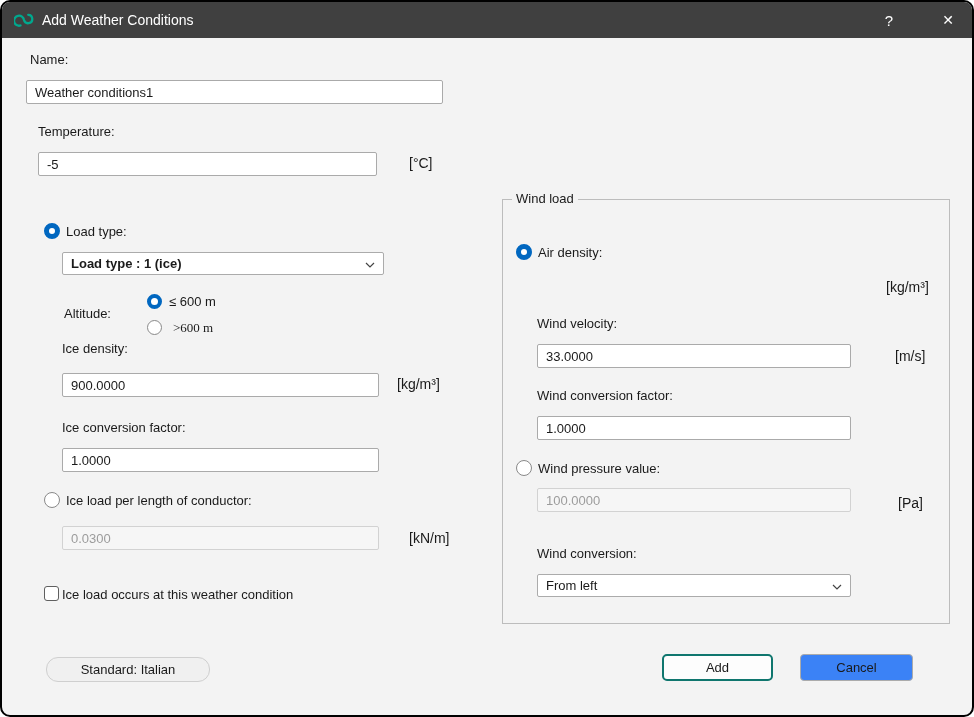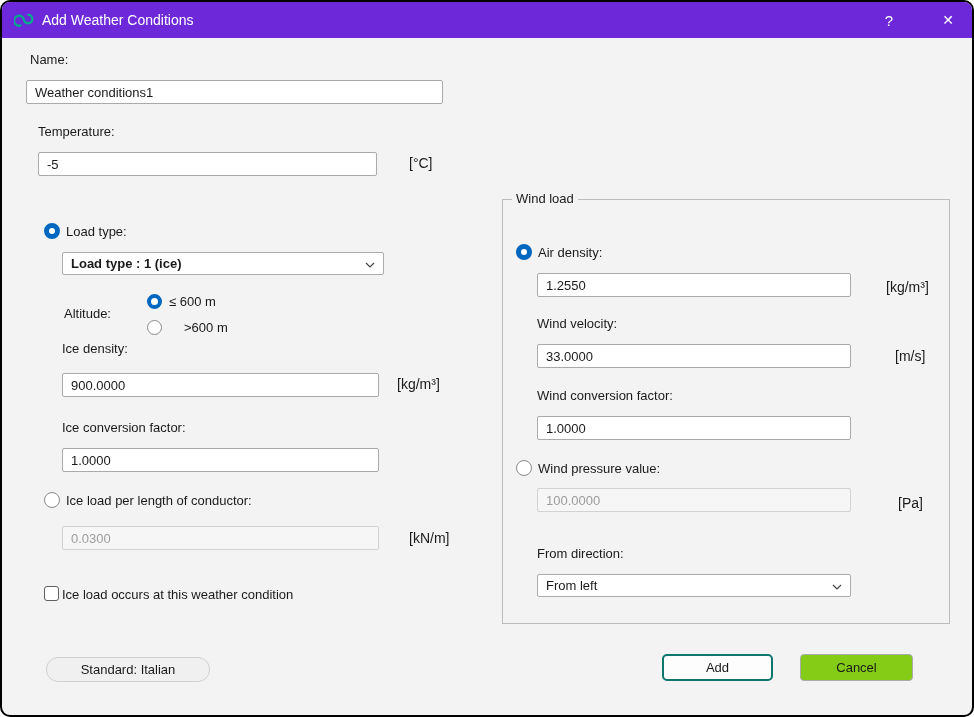--- a/index.html
+++ b/index.html
@@ -11,21 +11,21 @@
     border: 2px solid #000;
     border-radius: 10px;
     overflow: hidden;
     font-family: "Liberation Sans", "DejaVu Sans", sans-serif;
     font-size: 13px;
     color: #1a1a1a;
   }
   
   .titlebar {
     position: absolute; left: 0; top: 0; width: 100%; height: 36px;
-    background: #6d28d9; display: flex; align-items: center;
+    background: #404040; display: flex; align-items: center;
   }
   .titlebar .logo { position: absolute; left: 12px; top: 8px; width: 20px; height: 20px; }
   .titlebar .title { position: absolute; left: 40px; top: 0; height: 36px; line-height: 36px;
     color: #fff; font-size: 14px; white-space: nowrap; }
   .cap-btn {
     position: absolute; top: 0; height: 36px; display: flex; align-items: center;
     justify-content: center; color: #fff; cursor: default;
   }
   .help-btn { left: 864px; width: 46px; font-size: 15px; }
   .close-btn { left: 920px; width: 52px; font-size: 14px; }
@@ -72,21 +72,21 @@
     position: absolute; display: flex; align-items: center; justify-content: center;
     font-size: 13px; cursor: default; white-space: nowrap;
   }
   .btn-standard {
     background: #f0f0f0; border: 1px solid #cfcfcf; border-radius: 12px;
   }
   .btn-add {
     background: #fdfdfd; border: 2px solid #0f766e; border-radius: 5px;
   }
   .btn-cancel {
-    background: #84cc16; border: 1px solid #ababab; border-radius: 4px;
+    background: #3b82f6; border: 1px solid #ababab; border-radius: 4px;
   }
 </style>
 </head>
 <body>
 
 <div class="window">
 
   <div class="titlebar">
     <span class="logo">
       <svg width="20" height="20" viewBox="0 0 20 20">
@@ -115,21 +115,21 @@
       <svg width="10" height="6" viewBox="0 0 10 6">
           <path d="M1 1 L5 5 L9 1" stroke="#444" stroke-width="1.2" fill="none"></path>
         </svg>
     </span>
   </div>
 
   <span class="lbl" style="left:62px; top:304px;">Altitude:</span>
   <span class="radio small sel" style="left:145px; top:292px;"></span>
   <span class="lbl" style="left:167px; top:292px;">≤ 600 m</span>
   <span class="radio small unsel" style="left:145px; top:318px;"></span>
-  <span class="lbl" style="left:182px; top:318px;">&gt;600 m</span>
+  <span class="lbl" style="left:171px; top:318px;font-family:Liberation Serif, serif;">&gt;600 m</span>
 
   <span class="lbl" style="left:60px; top:339px;">Ice density:</span>
   <input class="tbox" style="left: 60px; top: 371px; width: 317px;" value="900.0000">
   <span class="unit" style="left:395px; top:374px;">[kg/m³]</span>
 
   <span class="lbl" style="left:60px; top:418px;">Ice conversion factor:</span>
   <input class="tbox" style="left: 60px; top: 446px; width: 317px;" value="1.0000">
 
   <span class="radio unsel" style="left:42px; top:490px;"></span>
   <span class="lbl" style="left:64px; top:491px;">Ice load per length of conductor:</span>
@@ -138,36 +138,35 @@
 
   <span class="checkbox" style="left:42px; top:584px;"></span>
   <span class="lbl" style="left:60px; top:585px;">Ice load occurs at this weather condition</span>
 
   <div class="group" style="left:500px; top:197px; width:448px; height:425px;">
     <span class="group-title">Wind load</span>
   </div>
 
   <span class="radio sel" style="left:514px; top:242px;"></span>
   <span class="lbl" style="left:536px; top:243px;">Air density:</span>
-  <input class="tbox" style="left: 535px; top: 271px; width: 314px;" value="1.2550">
   <span class="unit" style="left:884px; top:277px;">[kg/m³]</span>
 
   <span class="lbl" style="left:535px; top:314px;">Wind velocity:</span>
   <input class="tbox" style="left: 535px; top: 342px; width: 314px;" value="33.0000">
   <span class="unit" style="left:893px; top:346px;">[m/s]</span>
 
   <span class="lbl" style="left:535px; top:386px;">Wind conversion factor:</span>
   <input class="tbox" style="left: 535px; top: 414px; width: 314px;" value="1.0000">
 
   <span class="radio unsel" style="left:514px; top:458px;"></span>
   <span class="lbl" style="left:536px; top:459px;">Wind pressure value:</span>
   <input class="tbox off" style="left: 535px; top: 486px; width: 314px;" disabled="" value="100.0000">
   <span class="unit" style="left:896px; top:493px;">[Pa]</span>
 
-  <span class="lbl" style="left:535px; top:544px;">From direction:</span>
+  <span class="lbl" style="left:535px; top:544px;">Wind conversion:</span>
   <div class="dropdown" style="left:535px; top:572px; width:314px;gap:48px;">
     <span>From left</span>
     <span class="chev">
       <svg width="10" height="6" viewBox="0 0 10 6">
           <path d="M1 1 L5 5 L9 1" stroke="#444" stroke-width="1.2" fill="none"></path>
         </svg>
     </span>
   </div>
 
   <div class="btn btn-standard" style="left:44px; top:655px; width:164px; height:25px;">Standard: Italian</div>

